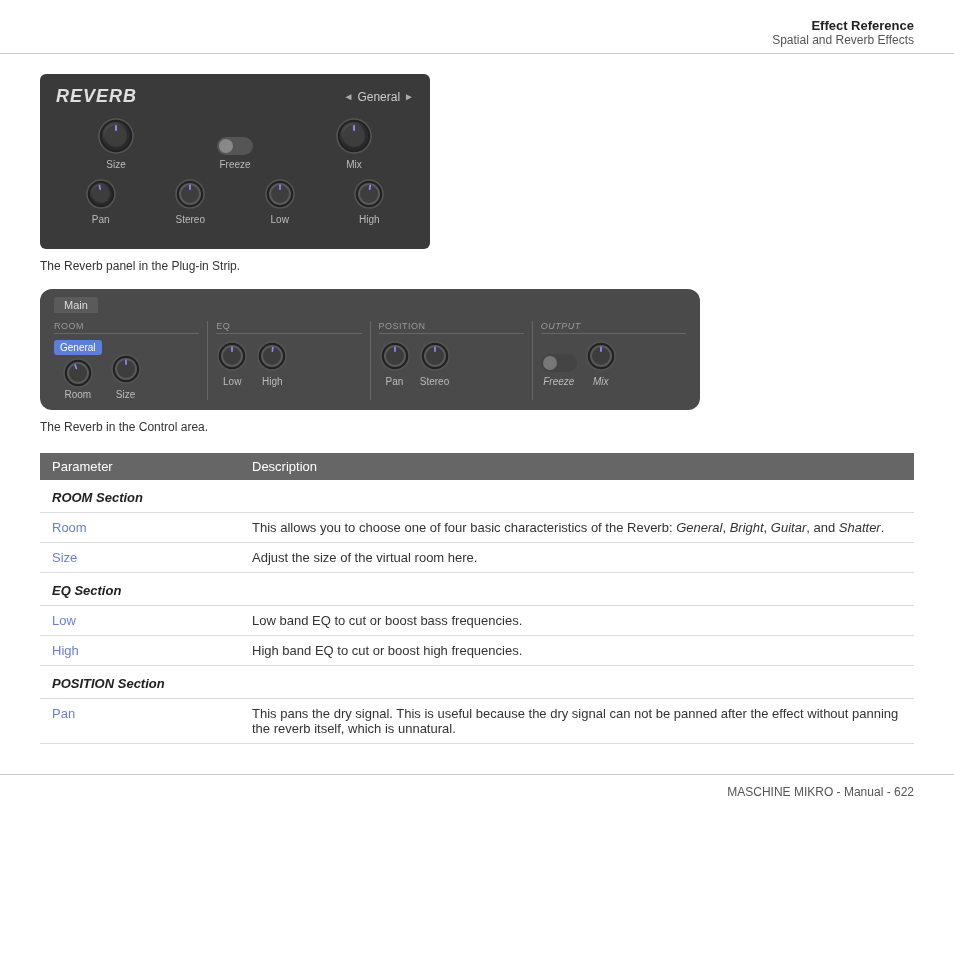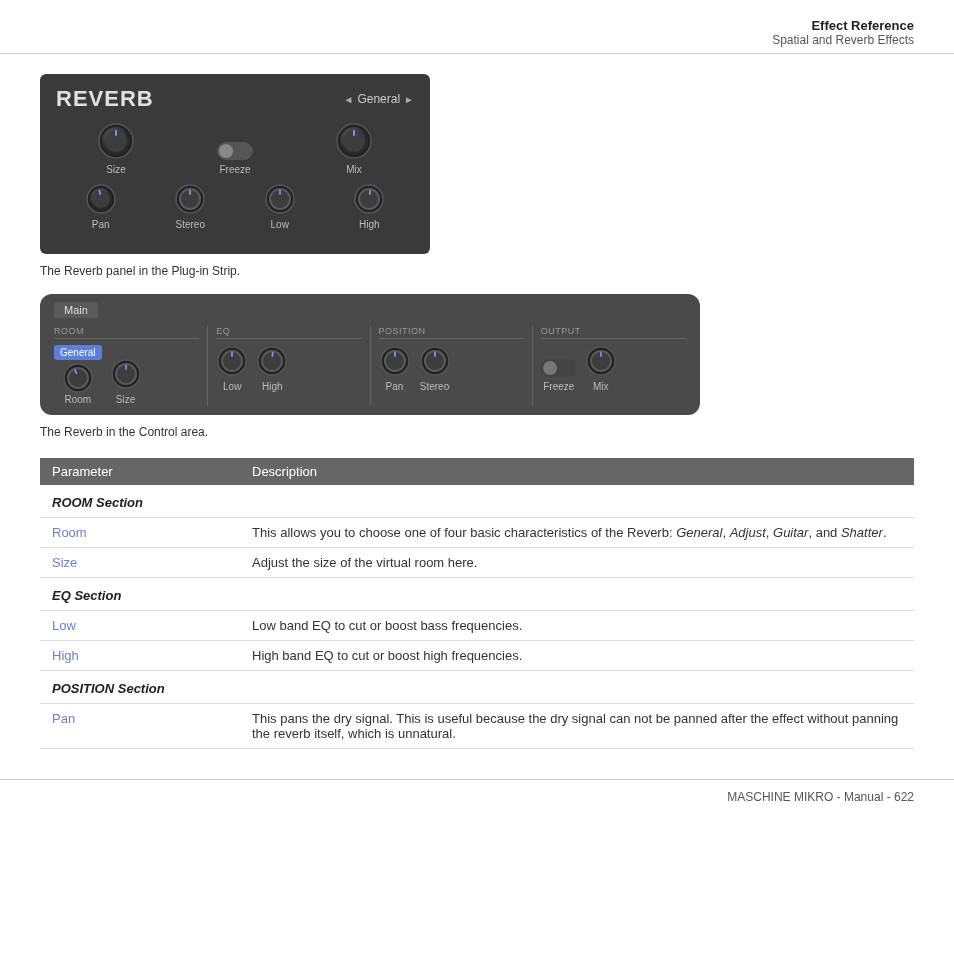--- a/index.html
+++ b/index.html
@@ -41,23 +41,24 @@
       margin-bottom: 10px;
     }
     .reverb-panel-header {
       display: flex;
       justify-content: space-between;
       align-items: center;
       margin-bottom: 10px;
     }
     .reverb-title {
       color: #e0e0e0;
-      font-size: 22px;
+      font-size: 18px;
       font-weight: bold;
       letter-spacing: 1px;
+      font-style: italic;
     }
     .reverb-nav {
       display: flex;
       align-items: center;
       gap: 4px;
       font-size: 12px;
       color: #ccc;
     }
     .reverb-nav-arrow {
       color: #aaa;
@@ -138,20 +139,21 @@
     .control-section {
       flex: 1;
       border-right: 1px solid #666;
       padding-right: 8px;
       margin-right: 8px;
     }
     .control-section:last-child {
       border-right: none;
       margin-right: 0;
       padding-right: 0;
+      font-style: italic;
     }
     .section-label {
       color: #999;
       font-size: 9px;
       text-transform: uppercase;
       letter-spacing: 0.5px;
       margin-bottom: 6px;
       border-bottom: 1px solid #666;
       padding-bottom: 2px;
     }
@@ -456,21 +458,21 @@
         <th>Parameter</th>
         <th>Description</th>
       </tr>
     </thead>
     <tbody id="table-body">
     <tr class="section-header">
           <td colspan="2" style="font-weight: bold; padding-top: 10px;">ROOM Section</td>
         </tr>
         <tr>
           <td class="param-name">Room</td>
-          <td class="param-desc">This allows you to choose one of four basic characteristics of the Reverb: <em>General</em>, <em>Adjust</em>, <em>Guitar</em>, and <em>Shatter</em>.</td>
+          <td class="param-desc">This allows you to choose one of four basic characteristics of the Reverb: <em>General</em>, <em>Bright</em>, <em>Guitar</em>, and <em>Shatter</em>.</td>
         </tr>
         <tr>
           <td class="param-name">Size</td>
           <td class="param-desc">Adjust the size of the virtual room here.</td>
         </tr>
         <tr class="section-header">
           <td colspan="2" style="font-weight: bold; padding-top: 10px;">EQ Section</td>
         </tr>
         <tr>
           <td class="param-name">Low</td>

